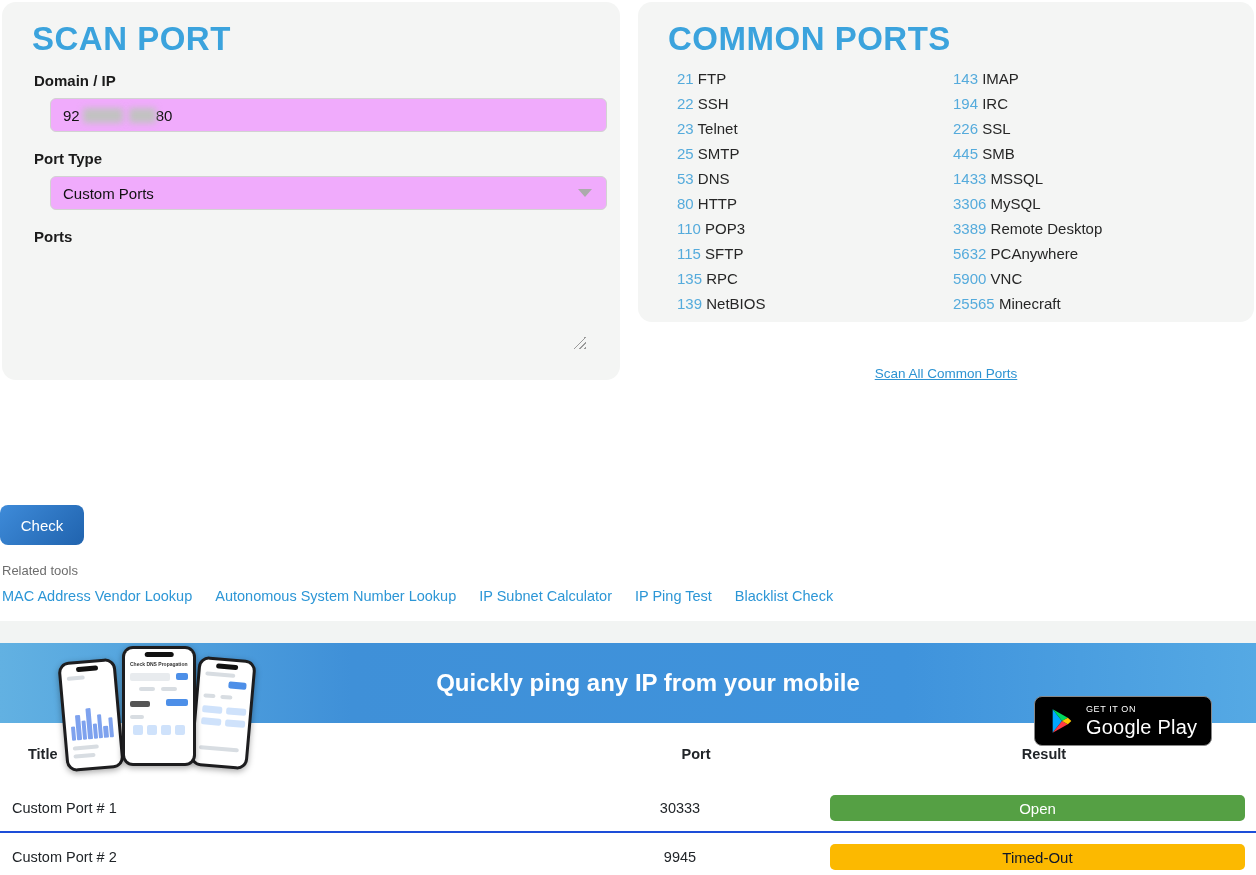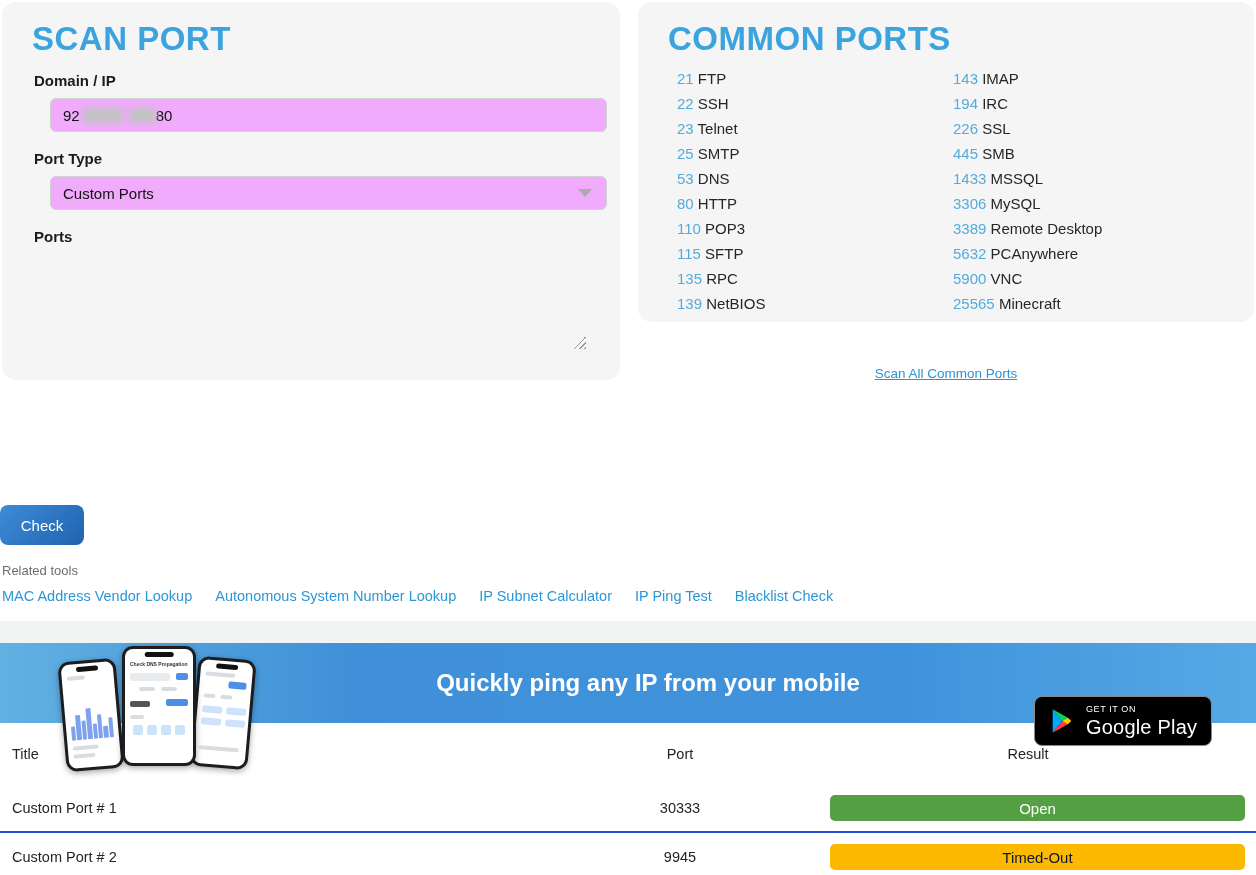--- a/index.html
+++ b/index.html
@@ -80,21 +80,21 @@
   .gp-badge { position:absolute; right:44px; top:16px; width:178px; height:50px; background:#000;
               border:1px solid #888; border-radius:8px; display:flex; align-items:center;
               padding:0 13px; gap:10px; cursor:pointer;margin-top:37px; }
   .gp-text { display:flex; flex-direction:column; color:#fff; line-height:1; }
   .gp-top { font-size:9px; letter-spacing:.6px; margin-bottom:3px; }
   .gp-bottom { font-size:20px; font-weight:500; letter-spacing:.2px; }
 
   
   .results { position:absolute; left:0; top:723px; width:1256px; }
   .t-row { display:grid; grid-template-columns:560px 240px 456px; align-items:center; }
-  .t-head { height:62px; font-weight:400; }
+  .t-head { height:62px; font-weight:700;padding-left:16px; }
   .t-body-row { height:48px; }
   .row-border { border-bottom:2px solid #1d4ed8; }
   .c-title { padding-left:12px; font-size:14.5px; color:#212529; }
   .c-port { text-align:center; font-size:14.5px; color:#212529; }
   .c-result { display:flex; justify-content:center; font-size:14.5px; color:#212529; }
   .c-result.hdr-txt { display:block; text-align:center; }
   .badge { margin-left:30px; margin-right:11px; flex:1; height:26px; border-radius:5px;
            display:flex; align-items:center; justify-content:center; font-size:15px; }
   .badge-open { background:#55a044; color:#ffffff; }
   .badge-timedout { background:#fcb900; color:#0f172a; }

